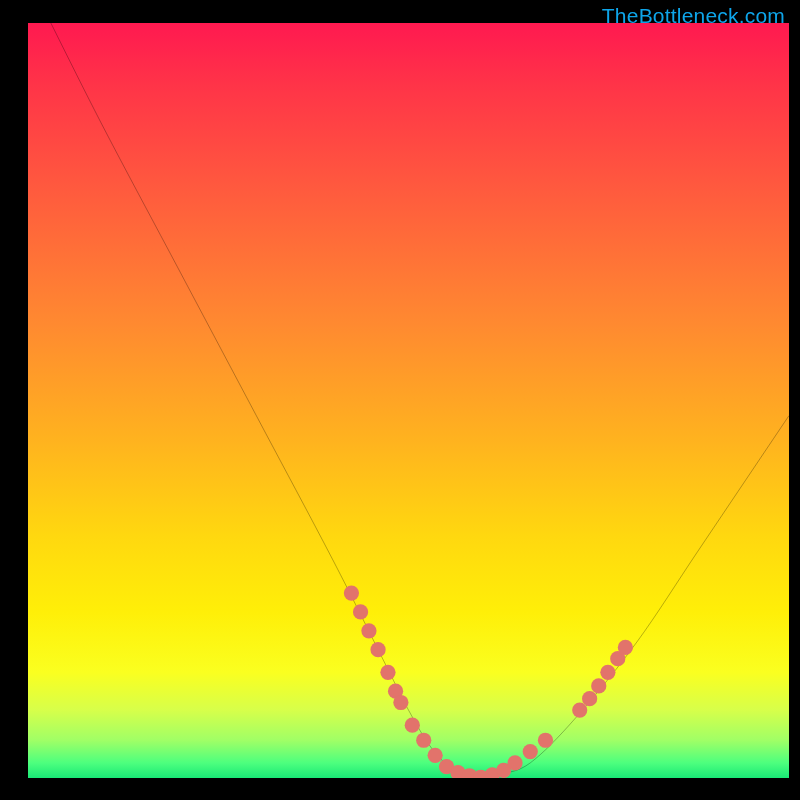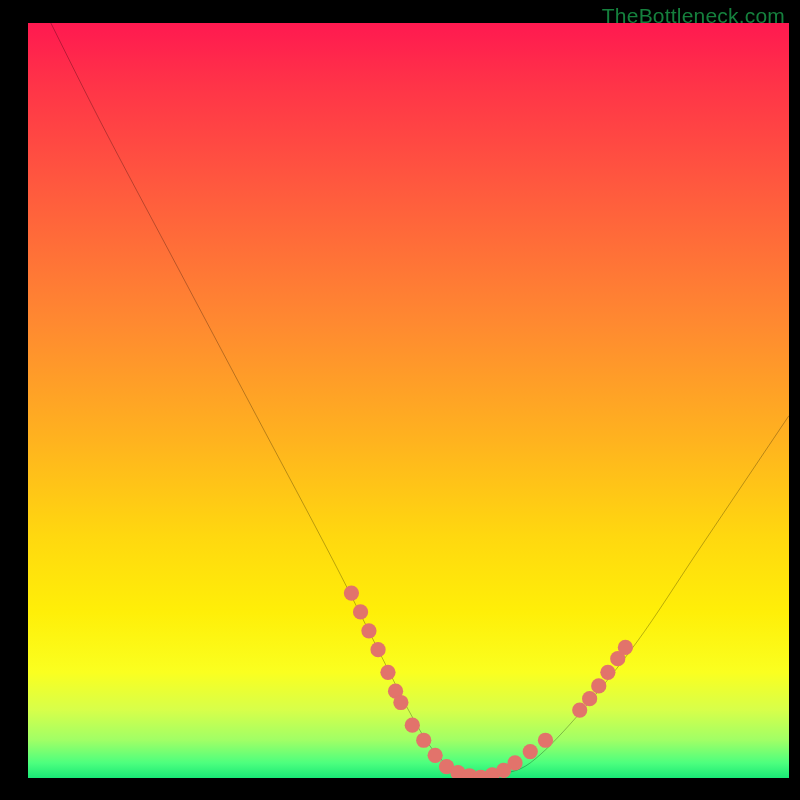--- a/index.html
+++ b/index.html
@@ -53,21 +53,21 @@
     position: absolute;
     left: 0;
     top: 0;
     width: 100%;
     height: 100%;
   }
   .watermark {
     position: absolute;
     top: -4px;
     right: 4px;
-    color: #15803d;
+    color: #0ea5e9;
     font-size: 21px;
     letter-spacing: 0.2px;
     font-weight: 400;
     user-select: none;
   }
 </style>
 </head>
 <body>
 
 <div class="frame">

